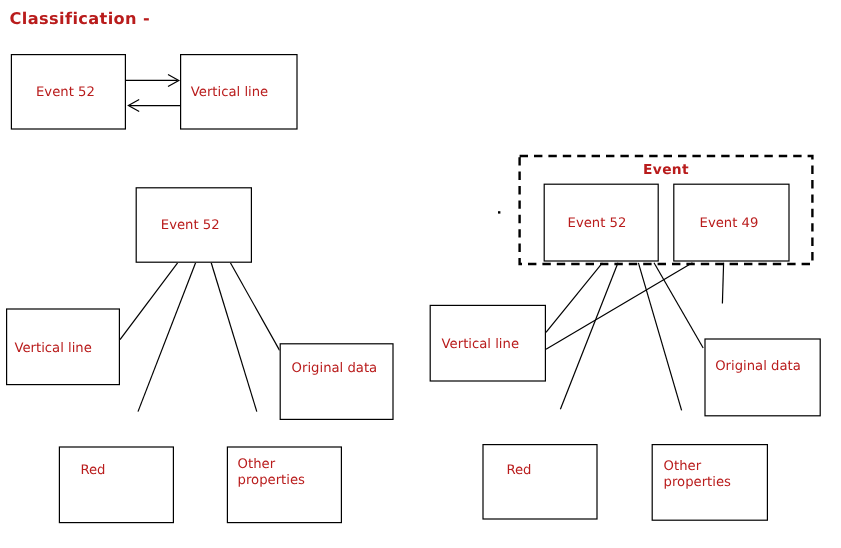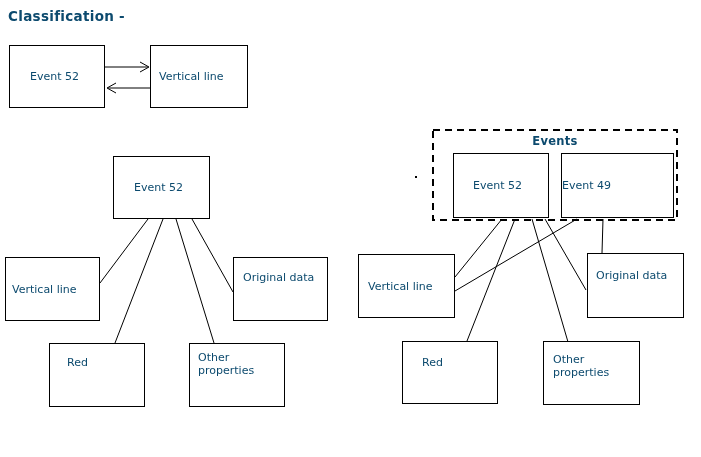--- a/index.html
+++ b/index.html
@@ -1,35 +1,35 @@
 <!DOCTYPE html>
 <html><head>
 <meta charset="utf-8">
 <style>
   html,body{margin:0;padding:0;background:#ffffff;}
   .canvas{
     position:relative;width:701px;height:457px;background:#ffffff;
-    font-family:"DejaVu Sans","Liberation Sans",sans-serif;color:#0c4a6e;
+    font-family:"DejaVu Sans","Liberation Sans",sans-serif;color:#b91c1c;
     overflow:hidden;
   }
   .title{
     position:absolute;left:8px;top:8px;
     font-size:13.5px;font-weight:bold;letter-spacing:.3px;
   }
   .overlay{position:absolute;left:0;top:0;}
   .overlay line, .overlay path{stroke:#000000;stroke-width:1;fill:none;}
   .overlay rect.dashed{stroke:#000000;stroke-width:2;fill:none;stroke-dasharray:7 5;}
   .overlay rect.dot{fill:#000000;stroke:none;}
   .box{
     position:absolute;border:1px solid #000000;background:#ffffff;
     box-sizing:border-box;font-size:11px;line-height:13px;
   }
   .box .lbl{white-space:pre-line;}
   .v-center{display:flex;align-items:center;}
-  .v-top{display:block;}
+  .v-top{display:block;margin-top:29px;}
   .caption{
     position:absolute;font-size:11px;line-height:13px;white-space:pre-line;
   }
   .group-label{
     position:absolute;font-size:11.5px;font-weight:bold;text-align:center;
     letter-spacing:.3px;
   }
 </style>
 </head>
 <body>
@@ -78,25 +78,25 @@
     <span class="lbl">Original data</span>
   </div>
   <div class="box v-top" style="left:49px;top:343px;width:96px;height:64px;padding-top:12px;padding-left:17px;">
     <span class="lbl">Red</span>
   </div>
   <div class="box v-top" style="left:189px;top:343px;width:96px;height:64px;padding-top:7px;padding-left:8px;">
     <span class="lbl">Other
 properties</span>
   </div>
 
-  <div class="group-label" style="left:433px;top:134px;width:244px;">Events</div>
+  <div class="group-label" style="left:433px;top:134px;width:244px;">Event</div>
   <div class="box v-center" style="left:453px;top:153px;width:96px;height:65px;padding-left:19px;">
     <span class="lbl">Event 52</span>
   </div>
-  <div class="box v-center" style="left:561px;top:153px;width:113px;height:65px;">
+  <div class="box v-center" style="left:561px;top:153px;width:97px;height:65px;padding-left:21px;">
     <span class="lbl">Event 49</span>
   </div>
   <div class="box v-center" style="left:358px;top:254px;width:97px;height:64px;padding-left:9px;">
     <span class="lbl">Vertical line</span>
   </div>
   <div class="box v-top" style="left:587px;top:253px;width:97px;height:65px;padding-top:15px;padding-left:8px;">
     <span class="lbl">Original data</span>
   </div>
   <div class="box v-top" style="left:402px;top:341px;width:96px;height:63px;padding-top:14px;padding-left:19px;">
     <span class="lbl">Red</span>

